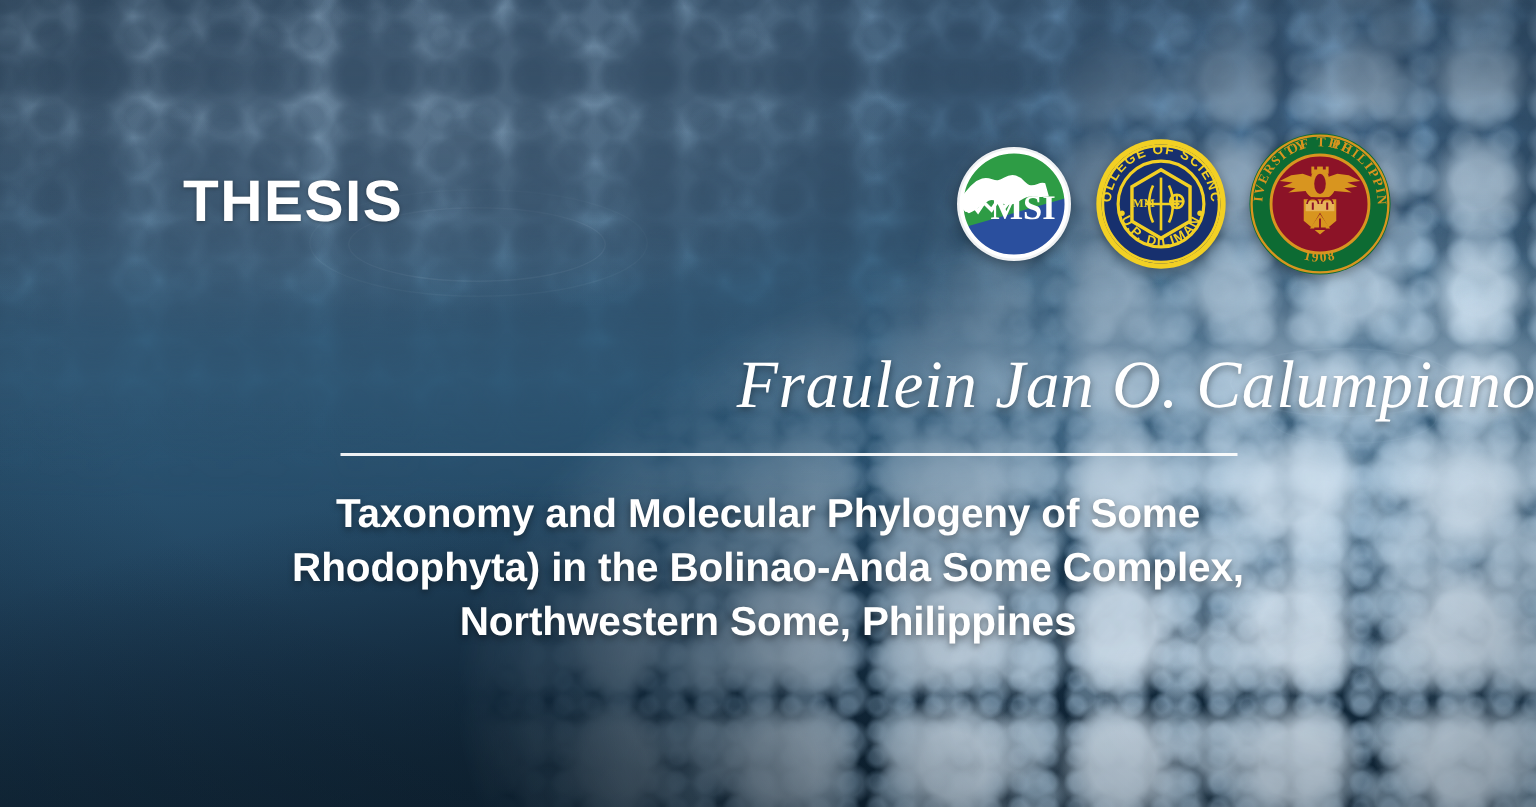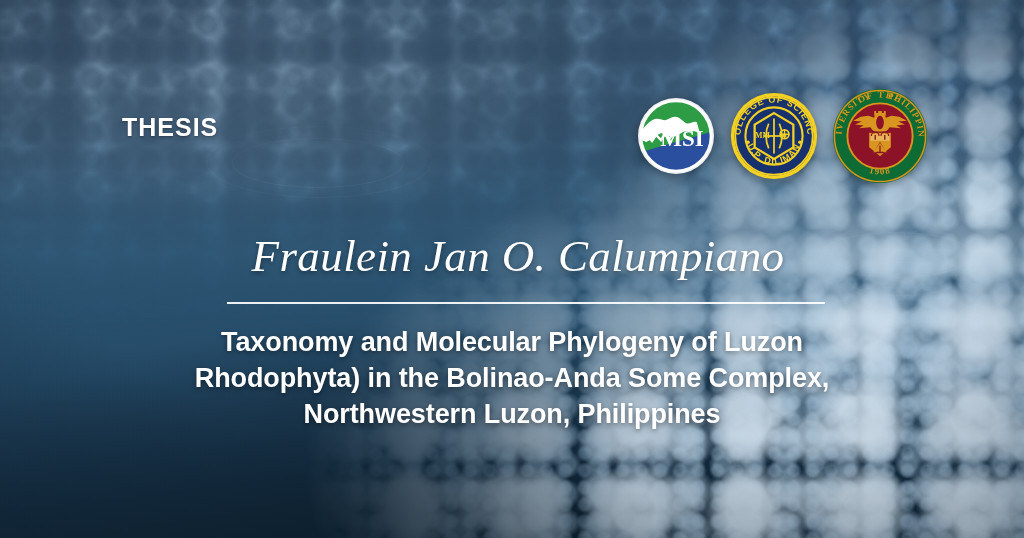--- a/index.html
+++ b/index.html
@@ -104,21 +104,21 @@
     inset: 0;
     background: radial-gradient(ellipse 86% 86% at 50% 42%, rgba(0,0,0,0) 52%, rgba(6,18,28,0.38) 100%);
     pointer-events: none;
   }
 
   
   .thesis-label {
     position: absolute;
     left: 122px;
     top: 115px;
-    font-size: 25px;
+    font-size: 39px;
     font-weight: 700;
     letter-spacing: 1.0px;
     color: #ffffff;
     text-shadow: 0 1px 3px rgba(0,0,0,0.35);
     line-height: 1;
   }
 
   .seals {
     position: absolute;
     right: 96px;
@@ -127,21 +127,21 @@
     align-items: center;
     gap: 14px;
   }
   .seal { display: block; filter: drop-shadow(0 2px 4px rgba(0,0,0,0.35)); }
 
   .author {
     position: absolute;
     left: 12px;
     right: 0;
     top: 232px;
-    text-align: center;
+    text-align: right;
     font-family: "Liberation Serif", serif;
     font-style: italic;
     font-size: 45px;
     color: #ffffff;
     letter-spacing: 0.4px;
     line-height: 1.1;
     text-shadow: 0 2px 5px rgba(0,0,0,0.38);
   }
 
   .divider {
@@ -273,18 +273,18 @@
       </text>
     </svg>
 
   </div>
 
   <div class="author">Fraulein Jan O. Calumpiano</div>
 
   <div class="divider"></div>
 
   <div class="title">
-    <span>Taxonomy and Molecular Phylogeny of Luzon</span>
+    <span>Taxonomy and Molecular Phylogeny of Some</span>
     <span>Rhodophyta) in the Bolinao-Anda Some Complex,</span>
-    <span>Northwestern Luzon, Philippines</span>
+    <span>Northwestern Some, Philippines</span>
   </div>
 
 </div>
 
 </body></html>

